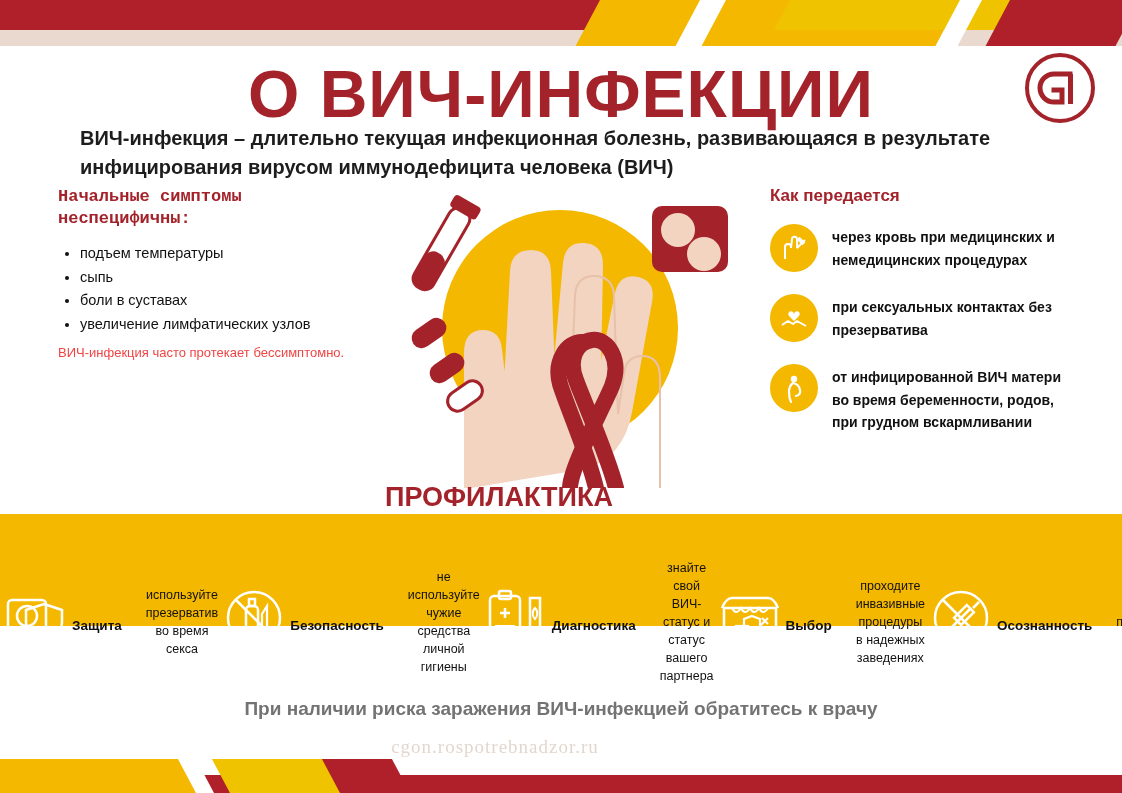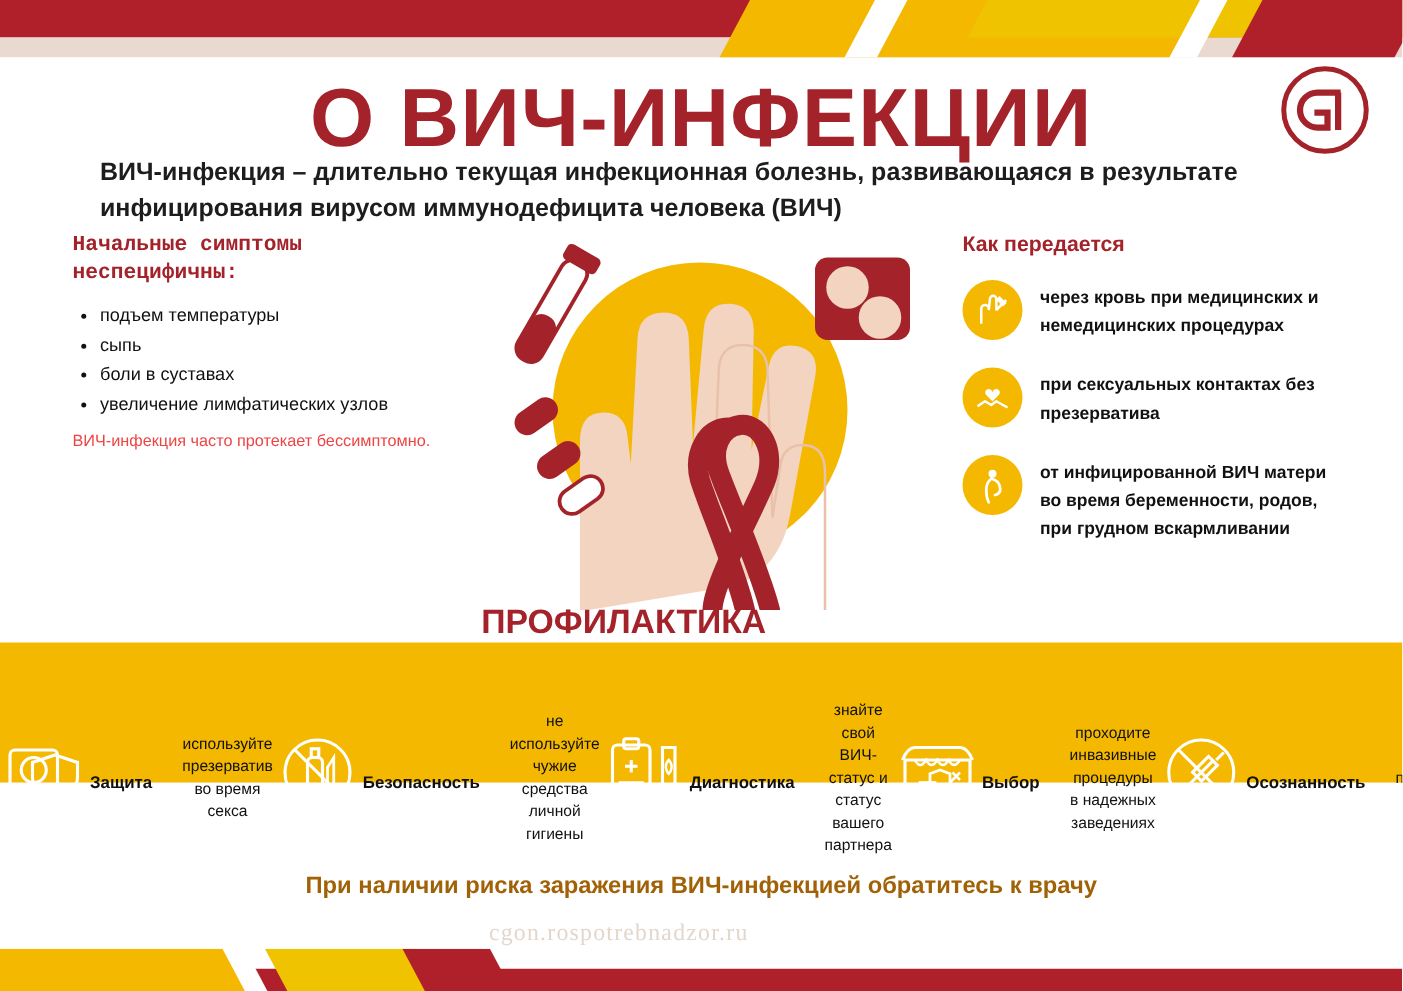--- a/index.html
+++ b/index.html
@@ -76,21 +76,21 @@
   .prev-title{position:absolute;left:0;top:482px;width:998px;text-align:center;
       font-size:27px;font-weight:bold;color:#a4232b;}
   .prev-band{position:absolute;left:0;top:514px;width:1122px;height:112px;background:#f5b800;}
   .prev-items{position:absolute;left:0;top:514px;width:1122px;height:180px;display:flex;}
   .prev-item{flex:1;display:flex;flex-direction:row;align-items:center;margin-top:32px;}
   .prev-ico{height:112px;display:flex;align-items:center;justify-content:center;}
   .prev-name{margin-top:10px;font-size:13.5px;font-weight:bold;color:#111;}
   .prev-desc{margin-top:4px;font-size:12.5px;color:#111;text-align:center;line-height:1.45;padding-left:24px;}
 
   .footer-note{position:absolute;left:0;top:698px;width:1122px;text-align:center;
-      font-size:19px;font-weight:bold;color:#a16207;}
+      font-size:19px;font-weight:bold;color:#737373;}
   .watermark{position:absolute;left:0;top:736px;width:990px;text-align:center;
       font-family:"Liberation Serif",serif;font-size:19px;color:#e3d7cd;letter-spacing:1px;}
 </style>
 </head>
 <body>
 
 <div class="poster">
 
   <div class="top-band">
     <div class="tb-red"></div>

